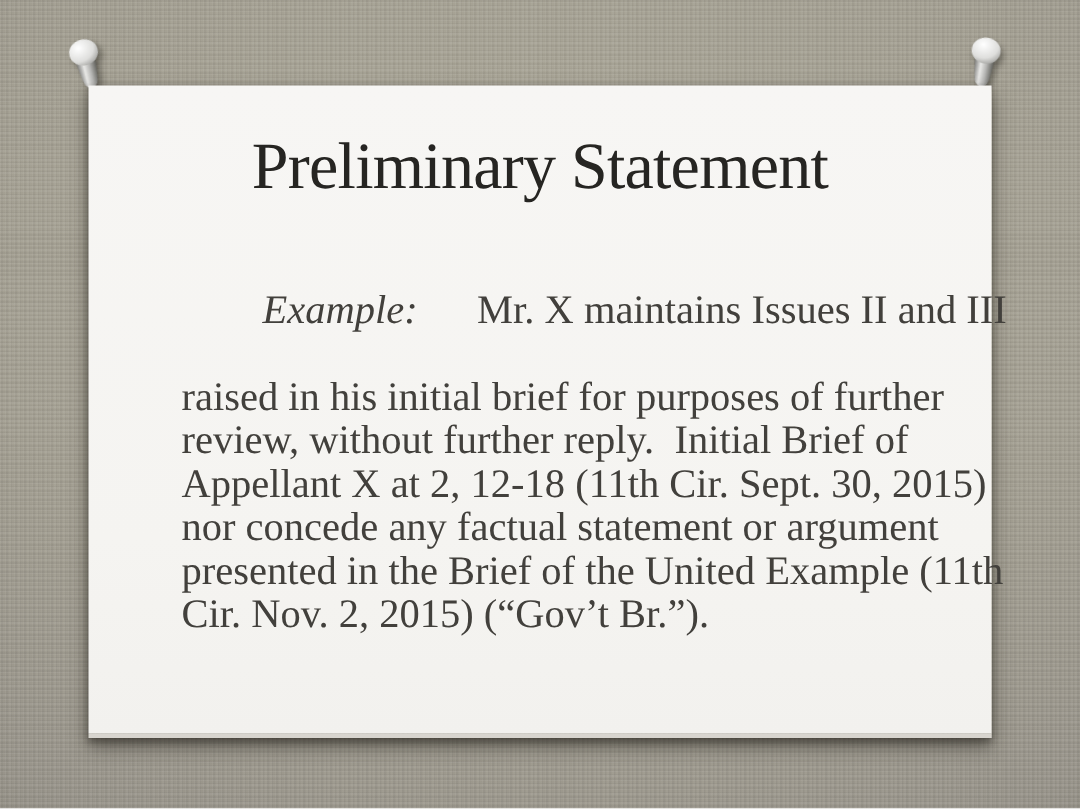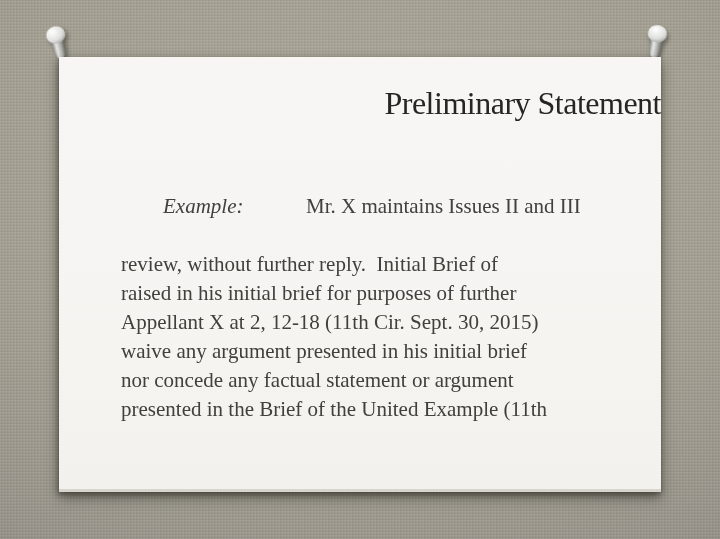--- a/index.html
+++ b/index.html
@@ -49,33 +49,33 @@
       0 6px 12px rgba(35, 33, 27, 0.45),
       0 2px 4px rgba(35, 33, 27, 0.30),
       -2px 3px 6px rgba(35, 33, 27, 0.25);
   }
 
   .title {
     position: absolute;
     left: 0;
     right: 0;
     top: 28px;
-    text-align: right;
-    font-size: 32px;
+    text-align: center;
+    font-size: 44px;
     letter-spacing: -0.5px;
     color: #262522;
     white-space: pre;
   }
 
   .body-text {
     position: absolute;
     left: 62px;
     top: 106px;
     width: 485px;
-    font-size: 21px;
+    font-size: 27px;
     line-height: 29px;
     color: #42403c;
   }
   .body-line {
     white-space: pre;
   }
   .lead-in {
     display: inline-block;
     width: 143px;
     font-style: italic;
@@ -143,23 +143,23 @@
 
   <div class="card">
 
     <div class="title">Preliminary Statement</div>
 
     <div class="body-text">
       <div class="body-line">
         <span class="lead-in">Example:</span><span>Mr. X maintains Issues II and III</span>
       </div>
       <div>
+          <div class="body-line">raised in his initial brief for purposes of further</div>
           <div class="body-line">review, without further reply.  Initial Brief of</div>
-          <div class="body-line">raised in his initial brief for purposes of further</div>
           <div class="body-line">Appellant X at 2, 12-18 (11th Cir. Sept. 30, 2015)</div>
-          <div class="body-line">waive any argument presented in his initial brief</div>
           <div class="body-line">nor concede any factual statement or argument</div>
           <div class="body-line">presented in the Brief of the United Example (11th</div>
+          <div class="body-line">Cir. Nov. 2, 2015) (“Gov’t Br.”).</div>
         </div>
     </div>
 
   </div>
 </div>
 
 </body></html>

